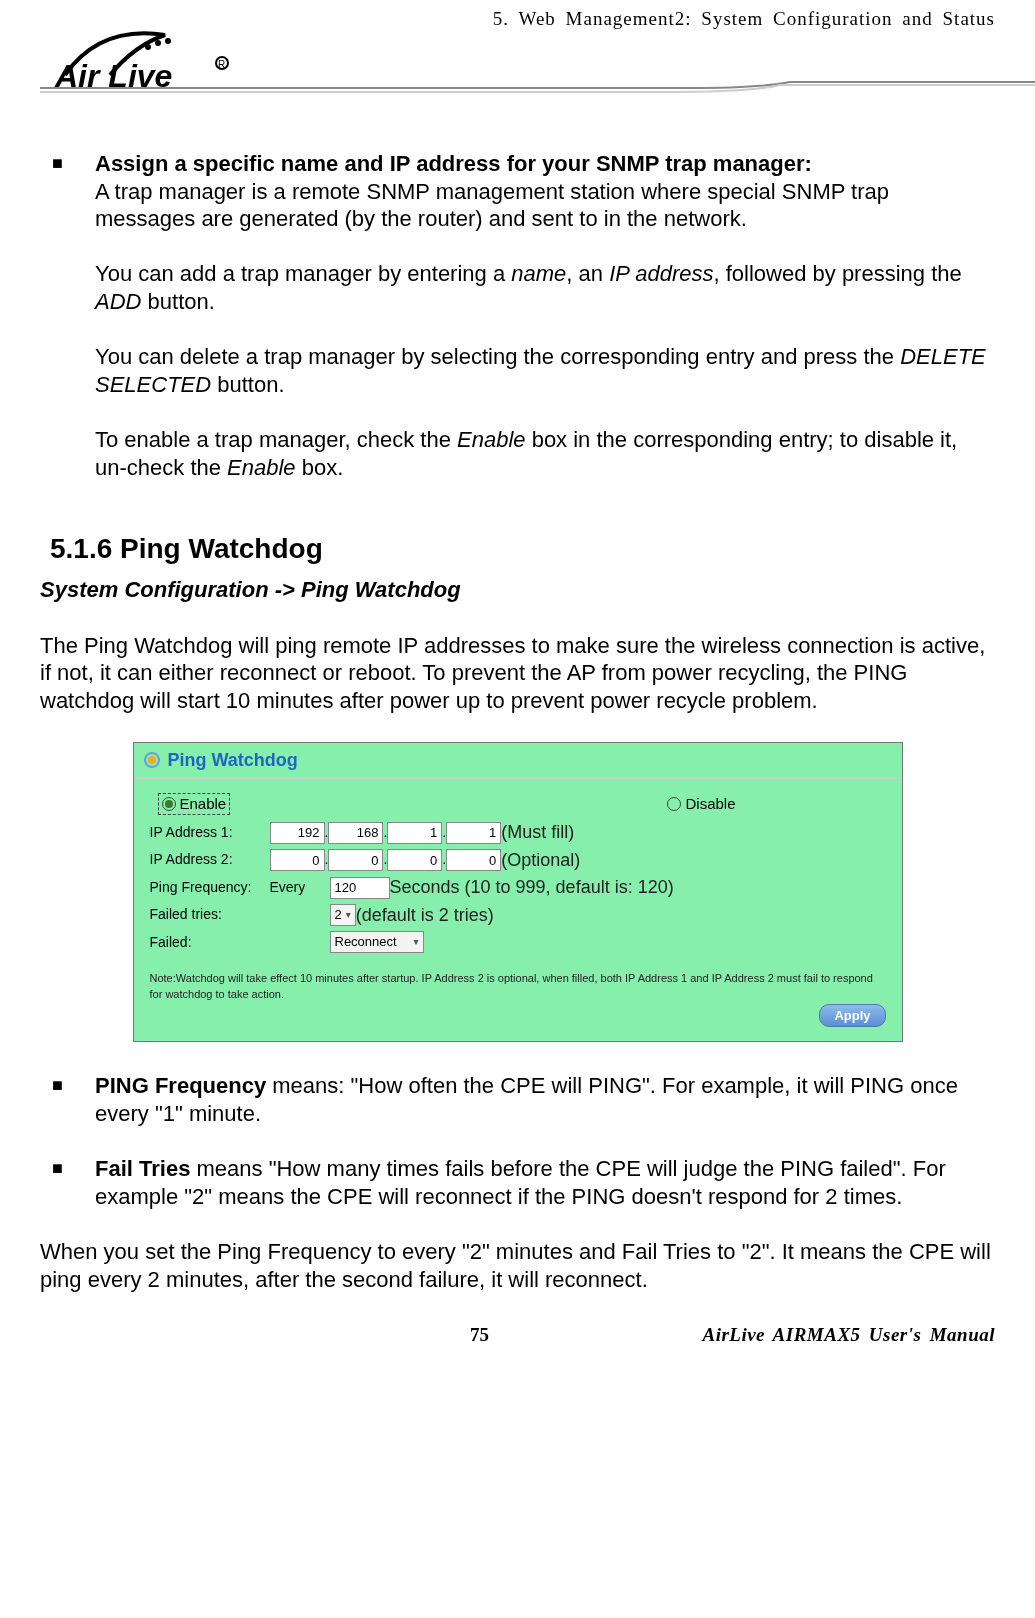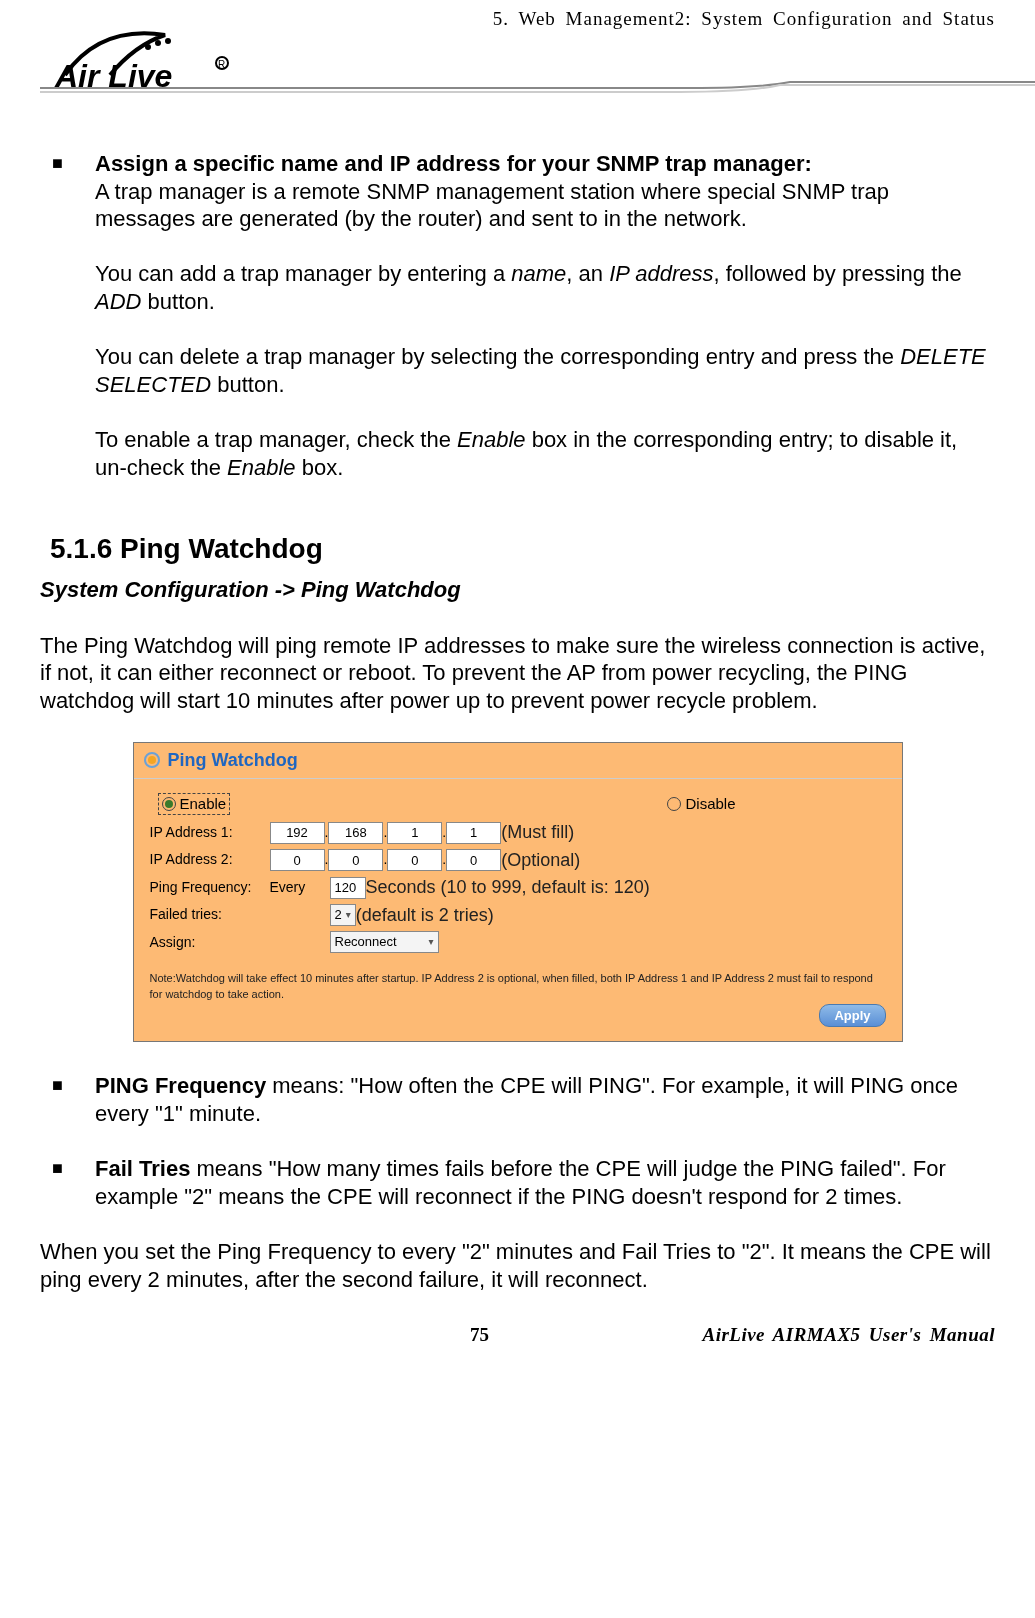--- a/index.html
+++ b/index.html
@@ -20,37 +20,37 @@
     content: "■"; position: absolute; left: 12px; top: 2px; font-size: 18px;
   }
   .bullet-title { font-weight: bold; }
   .para { margin-bottom: 28px; }
   .italic { font-style: italic; }
 
   h2.section { font-size: 28px; font-weight: bold; margin: 50px 0 10px 10px; }
   .subsection { font-style: italic; font-weight: bold; font-size: 22px; margin-bottom: 28px; }
 
   
-  .panel { border: 1px solid #777; margin: 10px auto 30px auto; width: 770px; font-size: 15px; background: #fdba74; }
+  .panel { border: 1px solid #777; margin: 10px auto 30px auto; width: 770px; font-size: 15px; background: #86efac; }
   .panel-header { display: flex; align-items: center; gap: 8px; padding: 6px 10px; border-bottom: 1px solid #ccc; }
   .radio-dot { width: 16px; height: 16px; border: 2px solid #6aa1d8; border-radius: 50%; display: inline-flex; align-items: center; justify-content: center; }
   .radio-dot .inner { width: 8px; height: 8px; background: #f5a623; border-radius: 50%; }
   .panel-title { color: #1f66c1; font-weight: bold; font-size: 18px; }
 
   .panel-body { padding: 14px 16px 8px 16px; }
   .desc { font-size: 14px; color: #222; margin-bottom: 14px; line-height: 1.4; }
 
   .row { display: flex; align-items: center; margin: 5px 0; gap: 0; font-size: 14px; }
   .lbl { width: 120px; }
   .radio-line { display: flex; align-items: center; gap: 40px; padding-left: 8px; margin-bottom: 6px; }
   .radio-circle { width: 14px; height: 14px; border: 1px solid #444; border-radius: 50%; display: inline-flex; align-items: center; justify-content: center; }
   .radio-circle.selected .dot { width: 8px; height: 8px; background: #3a7a2b; border-radius: 50%; }
   .dashed { border: 1px dashed #444; padding: 1px 3px; display: inline-flex; align-items: center; gap: 4px; }
-  .ip-input { width: 55px; height: 22px; border: 1px solid #888; text-align: center; padding: 2px 4px; font-size: 13px; }
-  .num-input { width: 36px; height: 22px; border: 1px solid #888; padding: 2px 4px; font-size: 13px; }
+  .ip-input { width: 55px; height: 22px; border: 1px solid #888; text-align: right; padding: 2px 4px; font-size: 13px; }
+  .num-input { width: 60px; height: 22px; border: 1px solid #888; padding: 2px 4px; font-size: 13px; }
   .select-box { border: 1px solid #888; padding: 2px 4px; height: 22px; display: inline-flex; align-items: center; gap: 4px; font-size: 13px; background: #f4f4f4; }
   .chev { font-size: 10px; color: #555; }
   .hint { font-size: 18px; color: #222; text-align: center; }
   .note { font-size: 11px; color: #222; margin-top: 18px; line-height: 1.4; }
   .apply-row { display:flex; justify-content:flex-end; padding: 2px 0 6px 0; }
   .apply-btn { background: linear-gradient(#8fbbe8,#5a8fd6); border: 1px solid #4a7ab0; border-radius: 10px; padding: 3px 14px; color: #fff; font-size: 13px; font-weight: bold; }
 
   .footer { display: flex; justify-content: space-between; align-items: flex-end; margin-top: 30px; font-family: Georgia, 'Times New Roman', serif; }
   .footer .pnum { font-weight: bold; font-size: 19px; margin-left: 430px; }
   .footer .manual { font-style: italic; font-weight: bold; font-size: 19px; letter-spacing: 0.5px; word-spacing: 3px; }
@@ -151,23 +151,23 @@
           <span class="lbl">Failed tries:</span>
           <span style="width:60px;"></span>
           <span class="select-box">
             <span>2</span>
             <span class="chev">▾</span>
           </span>
           <span class="hint">(default is 2 tries)</span>
         </div>
 
         <div class="row">
-          <span class="lbl">Assign:</span>
+          <span class="lbl">Failed:</span>
           <span style="width:60px;"></span>
-          <span class="select-box" style="width:109px;justify-content:space-between;">
+          <span class="select-box" style="width:94px;justify-content:space-between;">
             <span>Reconnect</span>
             <span class="chev">▾</span>
           </span>
         </div>
 
         <div class="note">Note:Watchdog will take effect 10 minutes after startup. IP Address 2 is optional, when filled, both IP Address 1 and IP Address 2 must fail to respond for watchdog to take action.</div>
         <div class="apply-row">
           <button class="apply-btn">Apply</button>
         </div>
       </div>

